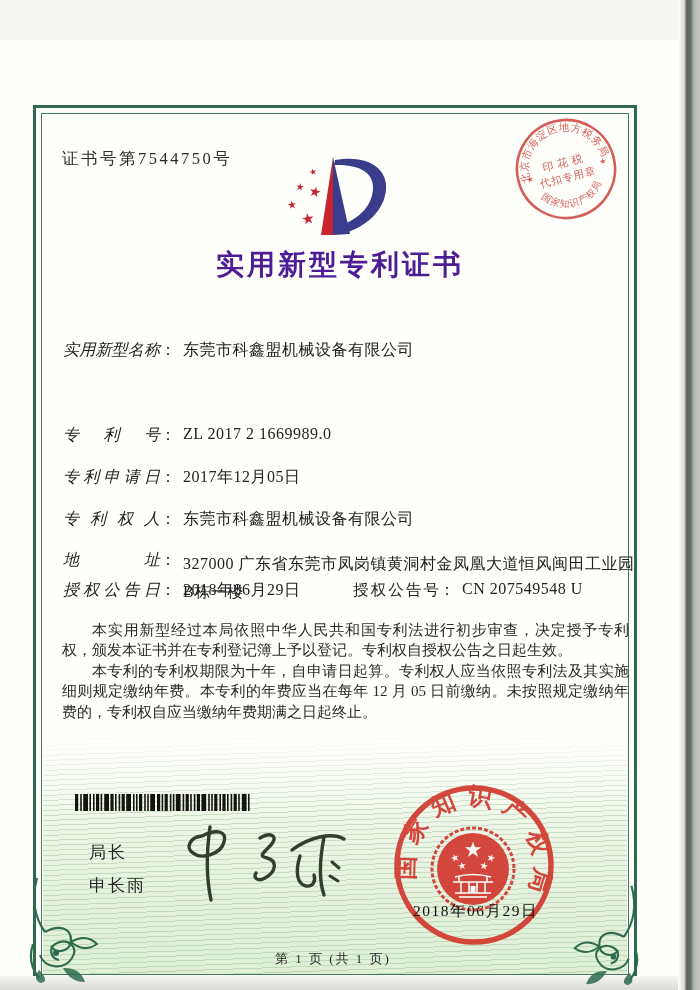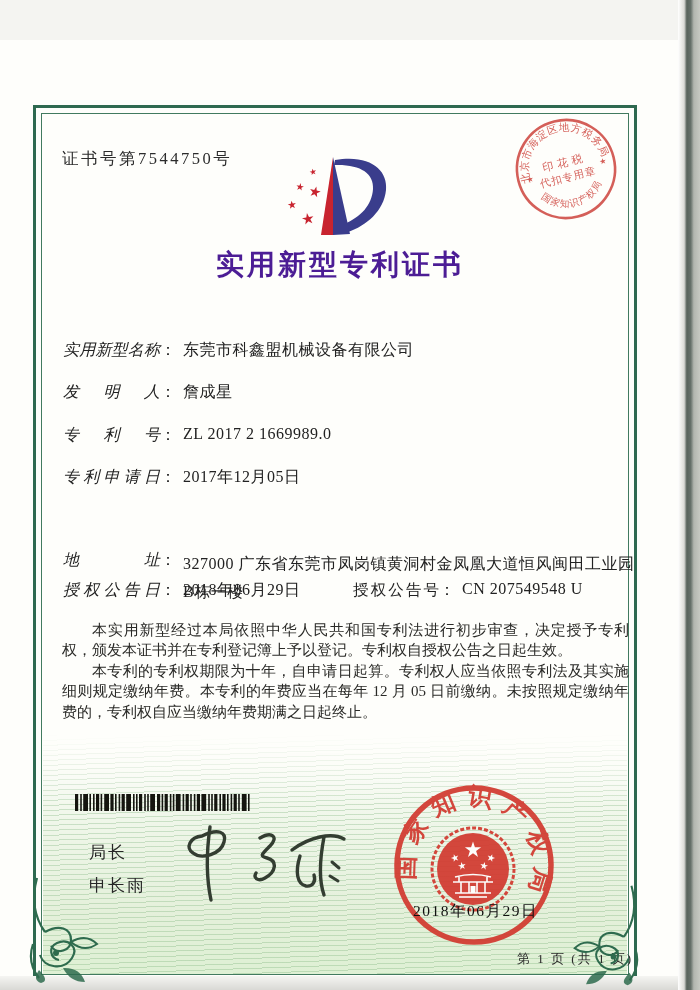--- a/index.html
+++ b/index.html
@@ -34,21 +34,21 @@
   .lbl2{display:inline-block;width:86px;text-align:justify;text-align-last:justify;vertical-align:top;font-size:15.5px;}
   .colon{display:inline-block;vertical-align:top;}
   .val{display:inline-block;margin-left:7px;vertical-align:top;letter-spacing:0.5px;}
   .val-wrap{white-space:normal;width:452px;line-height:28px;}
   .pair2{position:absolute;left:290px;top:0;}
   .paras{left:62px;top:580px;width:567px;font-size:15px;line-height:20.4px;
     text-align:justify;color:#2a2a27;}
   .paras p{margin:0;text-indent:2em;}
   .officer{left:89px;font-size:17px;letter-spacing:2px;color:#262626;text-align:center;}
   .date{left:413px;top:861px;font-size:15.5px;letter-spacing:1.5px;color:#101010;z-index:6;}
-  .footer{left:33px;top:910px;width:600px;text-align:right;font-size:13px;letter-spacing:2px;color:#2a2a2a;}
+  .footer{left:33px;top:910px;width:600px;text-align:center;font-size:13px;letter-spacing:2px;color:#2a2a2a;}
   .stamp-wrap{left:513px;top:76px;width:106px;height:106px;transform:rotate(-14deg);opacity:.88;}
   .seal-wrap{left:389px;top:740px;width:170px;height:170px;opacity:.93;z-index:5;}
   .sig-wrap{left:172px;top:780px;width:190px;height:88px;z-index:4;}
   .flourish-l{left:27px;top:834px;width:78px;height:112px;z-index:2;}
   .flourish-r{left:566px;top:842px;width:76px;height:106px;transform:scaleX(-1);z-index:2;}
   .logo-wrap{left:286px;top:113px;width:126px;height:94px;}
   .barcode-wrap{left:75px;top:754px;width:180px;height:17px;z-index:3;}
   svg text{font-family:"Liberation Serif","DejaVu Serif",serif;}
 </style>
 </head>
@@ -94,28 +94,28 @@
       <text x="12" y="57" font-size="8" fill="#cf4a43">★</text>
       <text x="87" y="57" font-size="8" fill="#cf4a43">★</text>
     </svg>
   </div>
 
   <div class="abs title">实用新型专利证书</div>
 
   <div class="abs row" style="top:300px">
     <span class="lbl">实用新型名称</span><span class="colon">：</span><span class="val">东莞市科鑫盟机械设备有限公司</span>
   </div>
-  <div class="abs row" style="top:342px">
-    <span class="lbl">发明人</span><span class="colon">：</span><span class="val">詹成星</span>
-  </div>
   <div class="abs row" style="top:385px">
     <span class="lbl">专利号</span><span class="colon">：</span><span class="val">ZL 2017 2 1669989.0</span>
   </div>
   <div class="abs row" style="top:427px">
     <span class="lbl">专利申请日</span><span class="colon">：</span><span class="val">2017年12月05日</span>
+  </div>
+  <div class="abs row" style="top:469px">
+    <span class="lbl">专利权人</span><span class="colon">：</span><span class="val">东莞市科鑫盟机械设备有限公司</span>
   </div>
   <div class="abs row" style="top:510px">
     <span class="lbl">地址</span><span class="colon">：</span><span class="val val-wrap">327000 广东省东莞市凤岗镇黄洞村金凤凰大道恒风闽田工业园B栋一楼</span>
   </div>
   <div class="abs row" style="top:540px">
     <span class="lbl">授权公告日</span><span class="colon">：</span><span class="val">2018年06月29日</span>
     <span class="pair2">
       <span class="lbl2">授权公告号</span><span class="colon">：</span><span class="val">CN 207549548 U</span>
     </span>
   </div>

